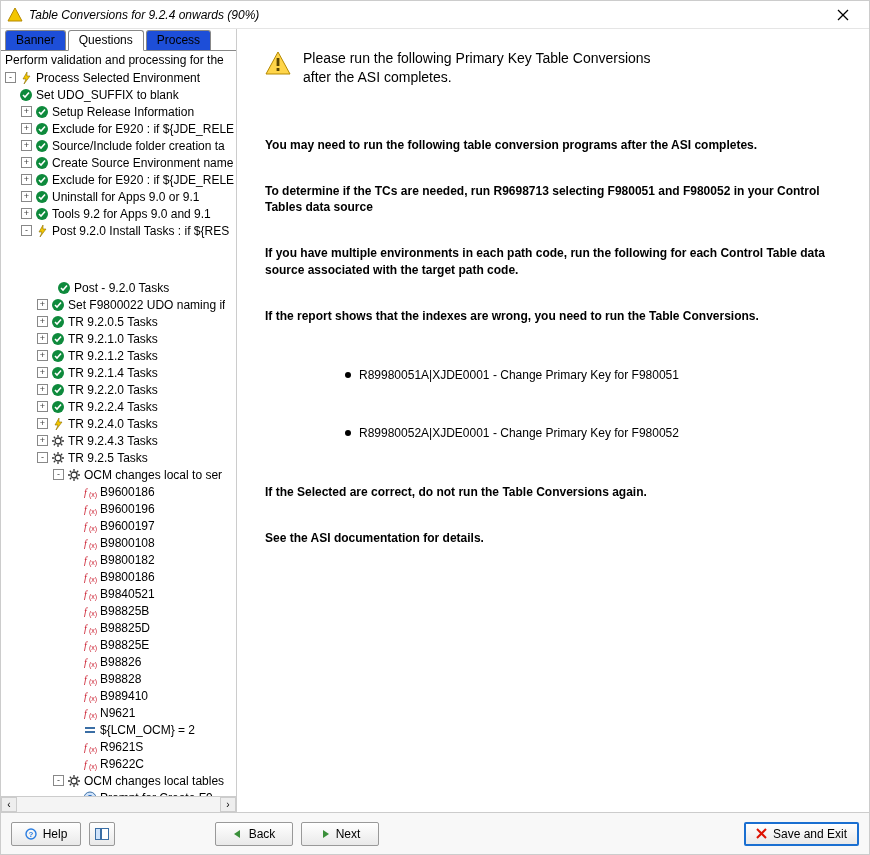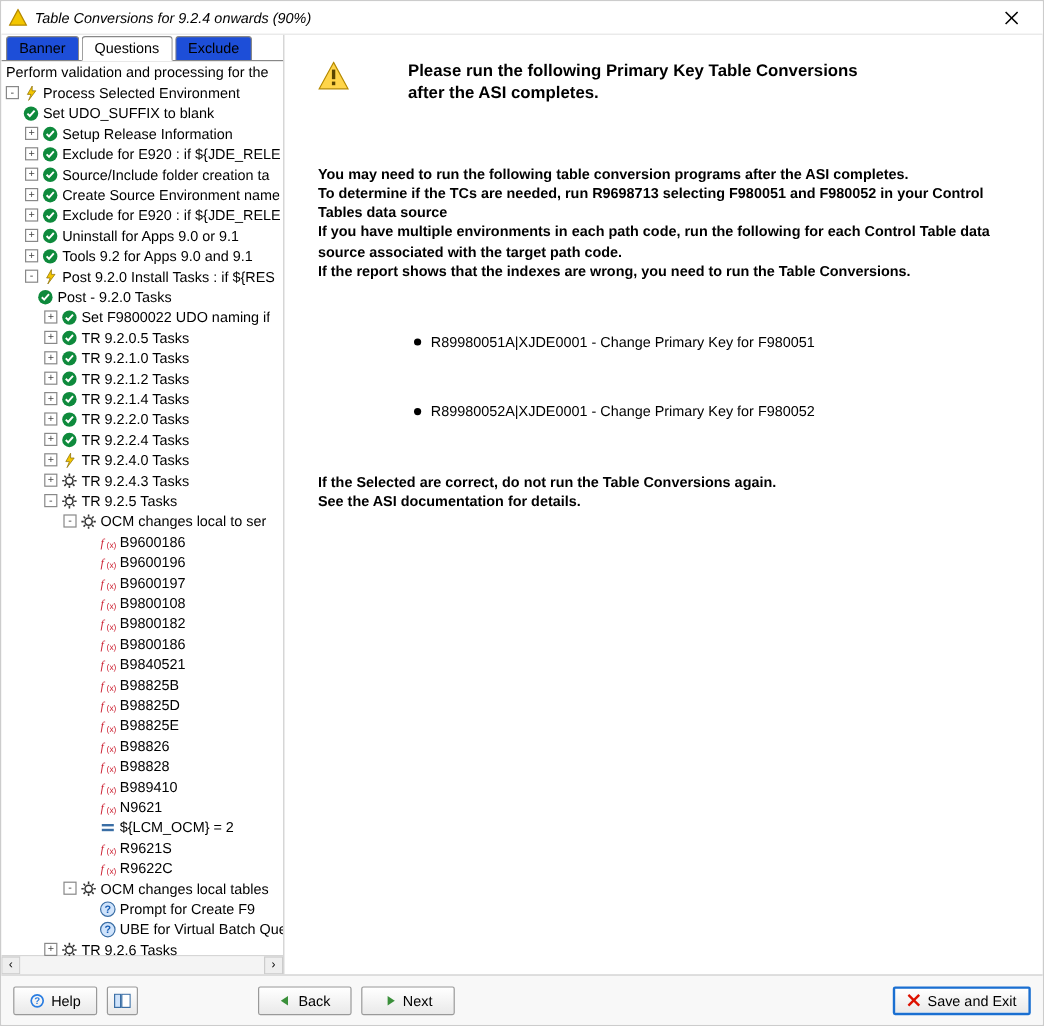--- a/index.html
+++ b/index.html
@@ -136,22 +136,22 @@
   .hscroll .track { flex:1; background:#f4f4f4; }
 
   
   .content-panel {
     flex:1;
     overflow:auto;
     padding: 20px 28px 10px 28px;
   }
   .hdr-row { display:flex; align-items:flex-start; }
   .hdr-row .warn-icon { width:26px; margin-right:12px; margin-top:2px; flex-shrink:0; }
-  .hdr-text { font-weight:bold; font-size:14px; line-height:1.35;margin-left:37px; }
-  .para { font-weight:bold; line-height:1.35; }
+  .hdr-text { font-weight:normal; font-size:14px; line-height:1.35; }
+  .para { font-weight:bold; margin-top: 30px; line-height:1.35; }
   .bullet-item {
     margin-left: 80px;
     margin-top: 44px;
     display:flex;
     align-items:center;
   }
   .bullet-item .dot {
     width:6px;height:6px;border-radius:50%;background:#000;margin-right:8px;flex-shrink:0;
   }
 
@@ -208,21 +208,21 @@
       </svg>
   </span>
 </div>
 
 <div class="main-split">
 
   <div class="left-pane">
     <div class="tabstrip">
       <div class="tab">Banner</div>
       <div class="tab active">Questions</div>
-      <div class="tab">Exclude</div>
+      <div class="tab">Process</div>
     </div>
     <div class="top-msg">Perform validation and processing for the</div>
     <div class="tree" id="tree">
         <div class="tree-row" style="padding-left: 4px;">
           <span class="expand">-</span>
           <span class="ticon">
             <svg width="14" height="14" viewBox="0 0 14 14">
               <polygon points="8,1 4,8 7,8 5,13 11,5 8,5" fill="#f3c600" stroke="#8a6d00" stroke-width="0.6"></polygon>
             </svg>
           </span>
@@ -310,21 +310,21 @@
         </div>
         <div class="tree-row" style="padding-left: 20px;">
           <span class="expand">-</span>
           <span class="ticon">
             <svg width="14" height="14" viewBox="0 0 14 14">
               <polygon points="8,1 4,8 7,8 5,13 11,5 8,5" fill="#f3c600" stroke="#8a6d00" stroke-width="0.6"></polygon>
             </svg>
           </span>
           <span class="label">Post 9.2.0 Install Tasks : if ${RES</span>
         </div>
-        <div class="tree-row" style="padding-left: 16px;">
+        <div class="tree-row" style="padding-left: 42px; margin-top: 40px;">
           <span class="noexpand"></span>
           <span class="ticon">
             <svg width="14" height="14" viewBox="0 0 14 14">
               <circle cx="7" cy="7" r="6" fill="#0e8a3c"></circle>
               <polyline points="4,7 6,9 10,4.5" fill="none" stroke="#fff" stroke-width="1.6"></polyline>
             </svg>
           </span>
           <span class="label">Post - 9.2.0 Tasks</span>
         </div>
         <div class="tree-row" style="padding-left: 36px;">

